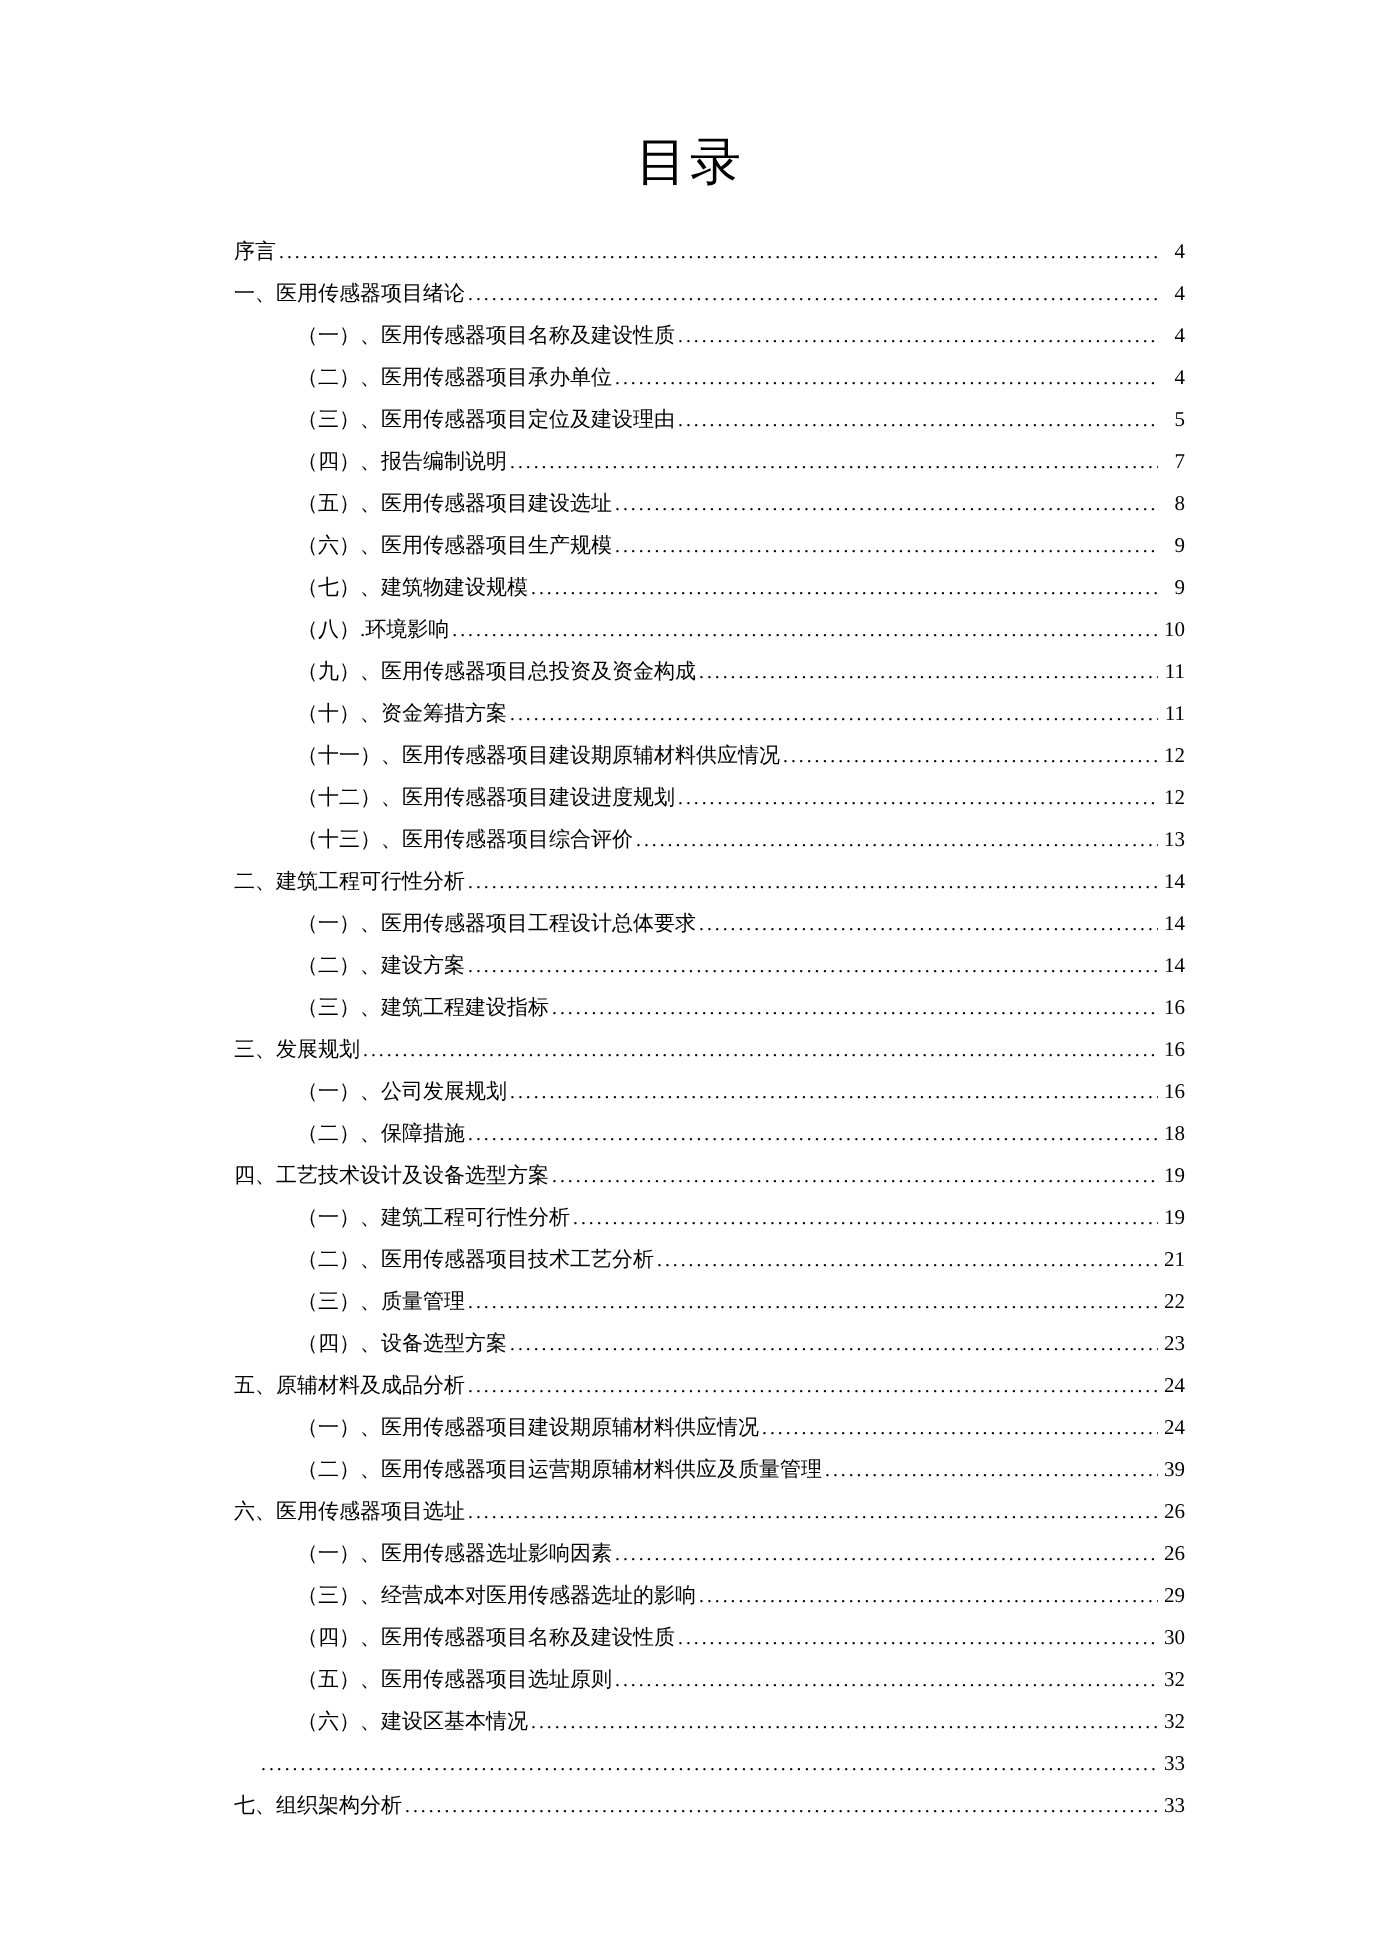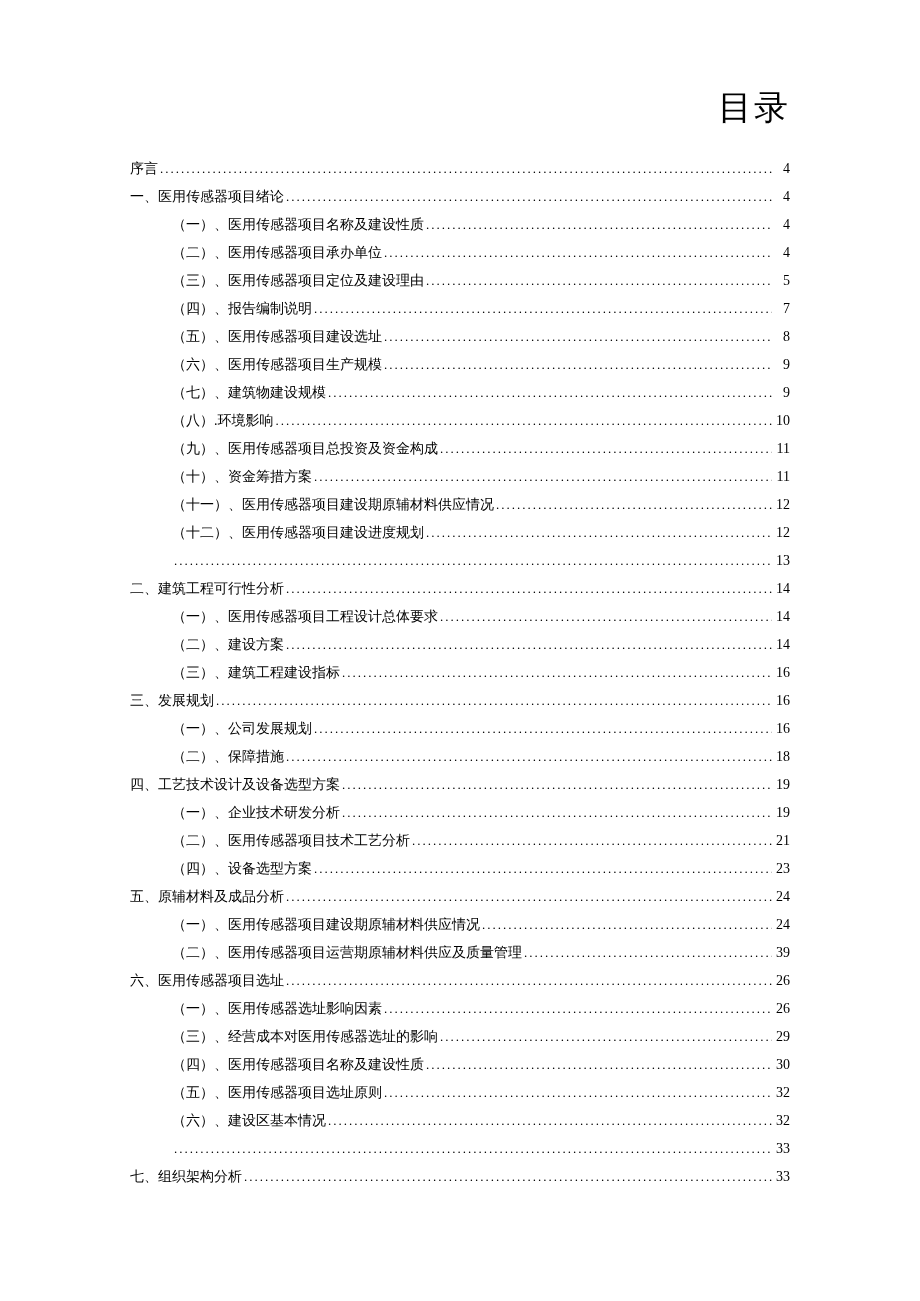--- a/index.html
+++ b/index.html
@@ -6,36 +6,36 @@
     body {
       font-family: "SimSun", "宋体", serif;
       background: #fff;
       width: 920px;
       min-height: 1301px;
       padding: 85px 130px 80px 130px;
       color: #000;
       font-size: 14px;
     }
     .title {
-      text-align: right;
+      text-align: center;
       font-size: 34px;
       font-family: Liberation Serif, serif;
       margin-bottom: 24px;
       letter-spacing: 2px;
     }
     .toc-entry {
       display: flex;
       align-items: baseline;
       line-height: 2.0;
       font-size: 14px;
       white-space: nowrap;
     }
     .toc-entry.level-0 { padding-left: 0; }
     .toc-entry.level-1 { padding-left: 42px; justify-content: flex-end; }
-    .toc-label { flex: 0 0 auto; }
+    .toc-label { flex: 0 0 auto; margin-left: 26px; }
     .toc-dots {
       flex: 1 1 auto;
       overflow: hidden;
       letter-spacing: 2px;
       color: #000;
       font-size: 13px;
       padding: 0 2px;
     }
     .toc-dots::after {
       content: ".......................................................................................................................................................................";
@@ -116,20 +116,21 @@
       <span class="toc-label">（十一）、医用传感器项目建设期原辅材料供应情况</span>
       <span class="toc-dots"></span>
       <span class="toc-page">12</span>
     </div>
     <div class="toc-entry level-1">
       <span class="toc-label">（十二）、医用传感器项目建设进度规划</span>
       <span class="toc-dots"></span>
       <span class="toc-page">12</span>
     </div>
     <div class="toc-entry level-1">
+      <span class="toc-label">（十三）、医用传感器项目综合评价</span>
       <span class="toc-dots"></span>
       <span class="toc-page">13</span>
     </div>
     <div class="toc-entry level-0">
       <span class="toc-label">二、建筑工程可行性分析</span>
       <span class="toc-dots"></span>
       <span class="toc-page">14</span>
     </div>
     <div class="toc-entry level-1">
       <span class="toc-label">（一）、医用传感器项目工程设计总体要求</span>
@@ -160,28 +161,33 @@
       <span class="toc-label">（二）、保障措施</span>
       <span class="toc-dots"></span>
       <span class="toc-page">18</span>
     </div>
     <div class="toc-entry level-0">
       <span class="toc-label">四、工艺技术设计及设备选型方案</span>
       <span class="toc-dots"></span>
       <span class="toc-page">19</span>
     </div>
     <div class="toc-entry level-1">
-      <span class="toc-label">（一）、企业技术研发分析</span>
+      <span class="toc-label">（一）、建筑工程可行性分析</span>
       <span class="toc-dots"></span>
       <span class="toc-page">19</span>
     </div>
     <div class="toc-entry level-1">
       <span class="toc-label">（二）、医用传感器项目技术工艺分析</span>
       <span class="toc-dots"></span>
       <span class="toc-page">21</span>
+    </div>
+    <div class="toc-entry level-1">
+      <span class="toc-label">（三）、质量管理</span>
+      <span class="toc-dots"></span>
+      <span class="toc-page">22</span>
     </div>
     <div class="toc-entry level-1">
       <span class="toc-label">（四）、设备选型方案</span>
       <span class="toc-dots"></span>
       <span class="toc-page">23</span>
     </div>
     <div class="toc-entry level-0">
       <span class="toc-label">五、原辅材料及成品分析</span>
       <span class="toc-dots"></span>
       <span class="toc-page">24</span>

